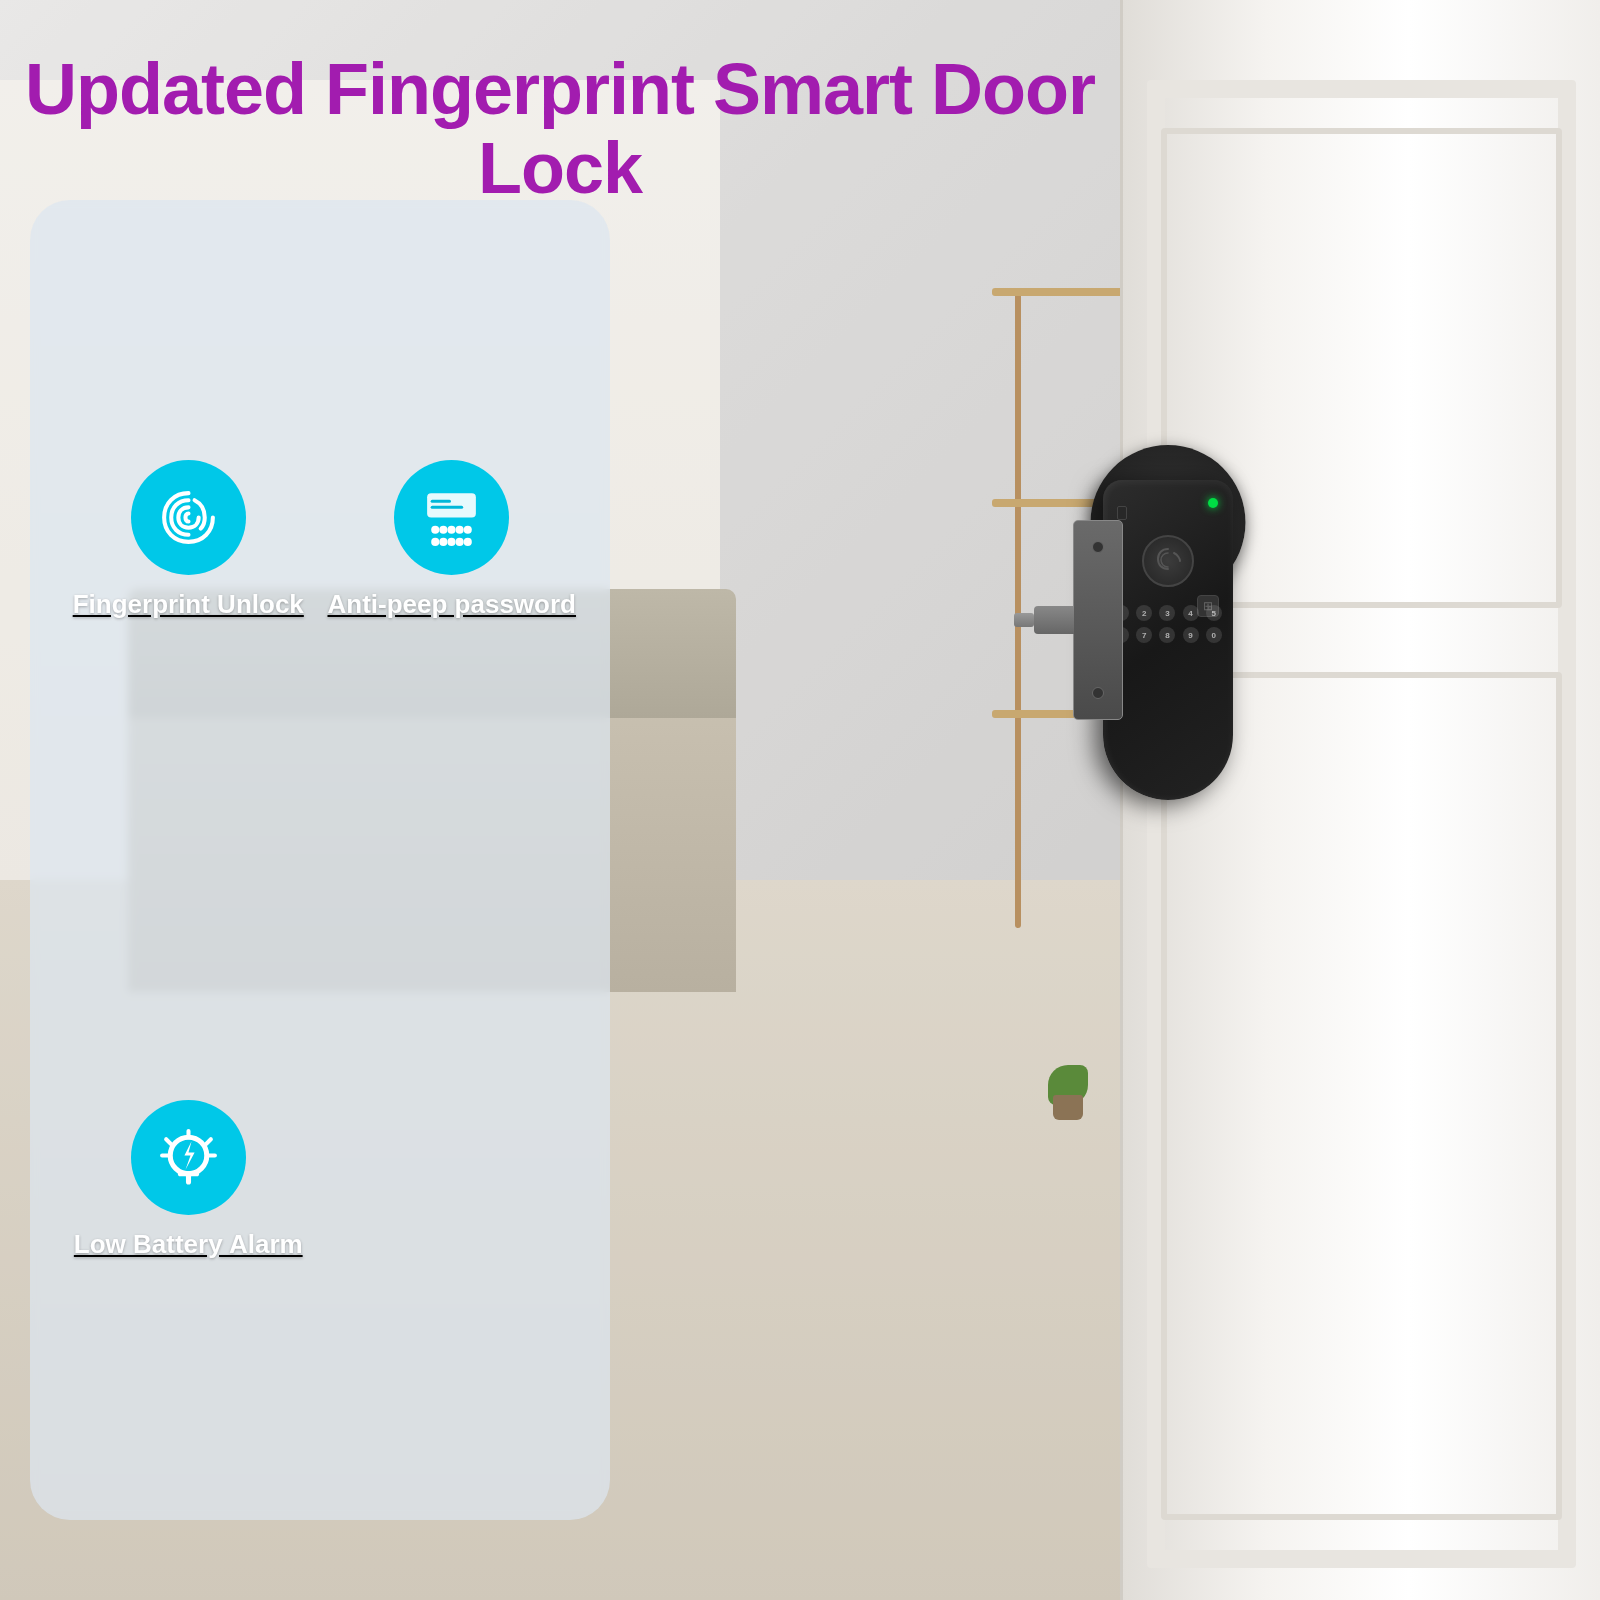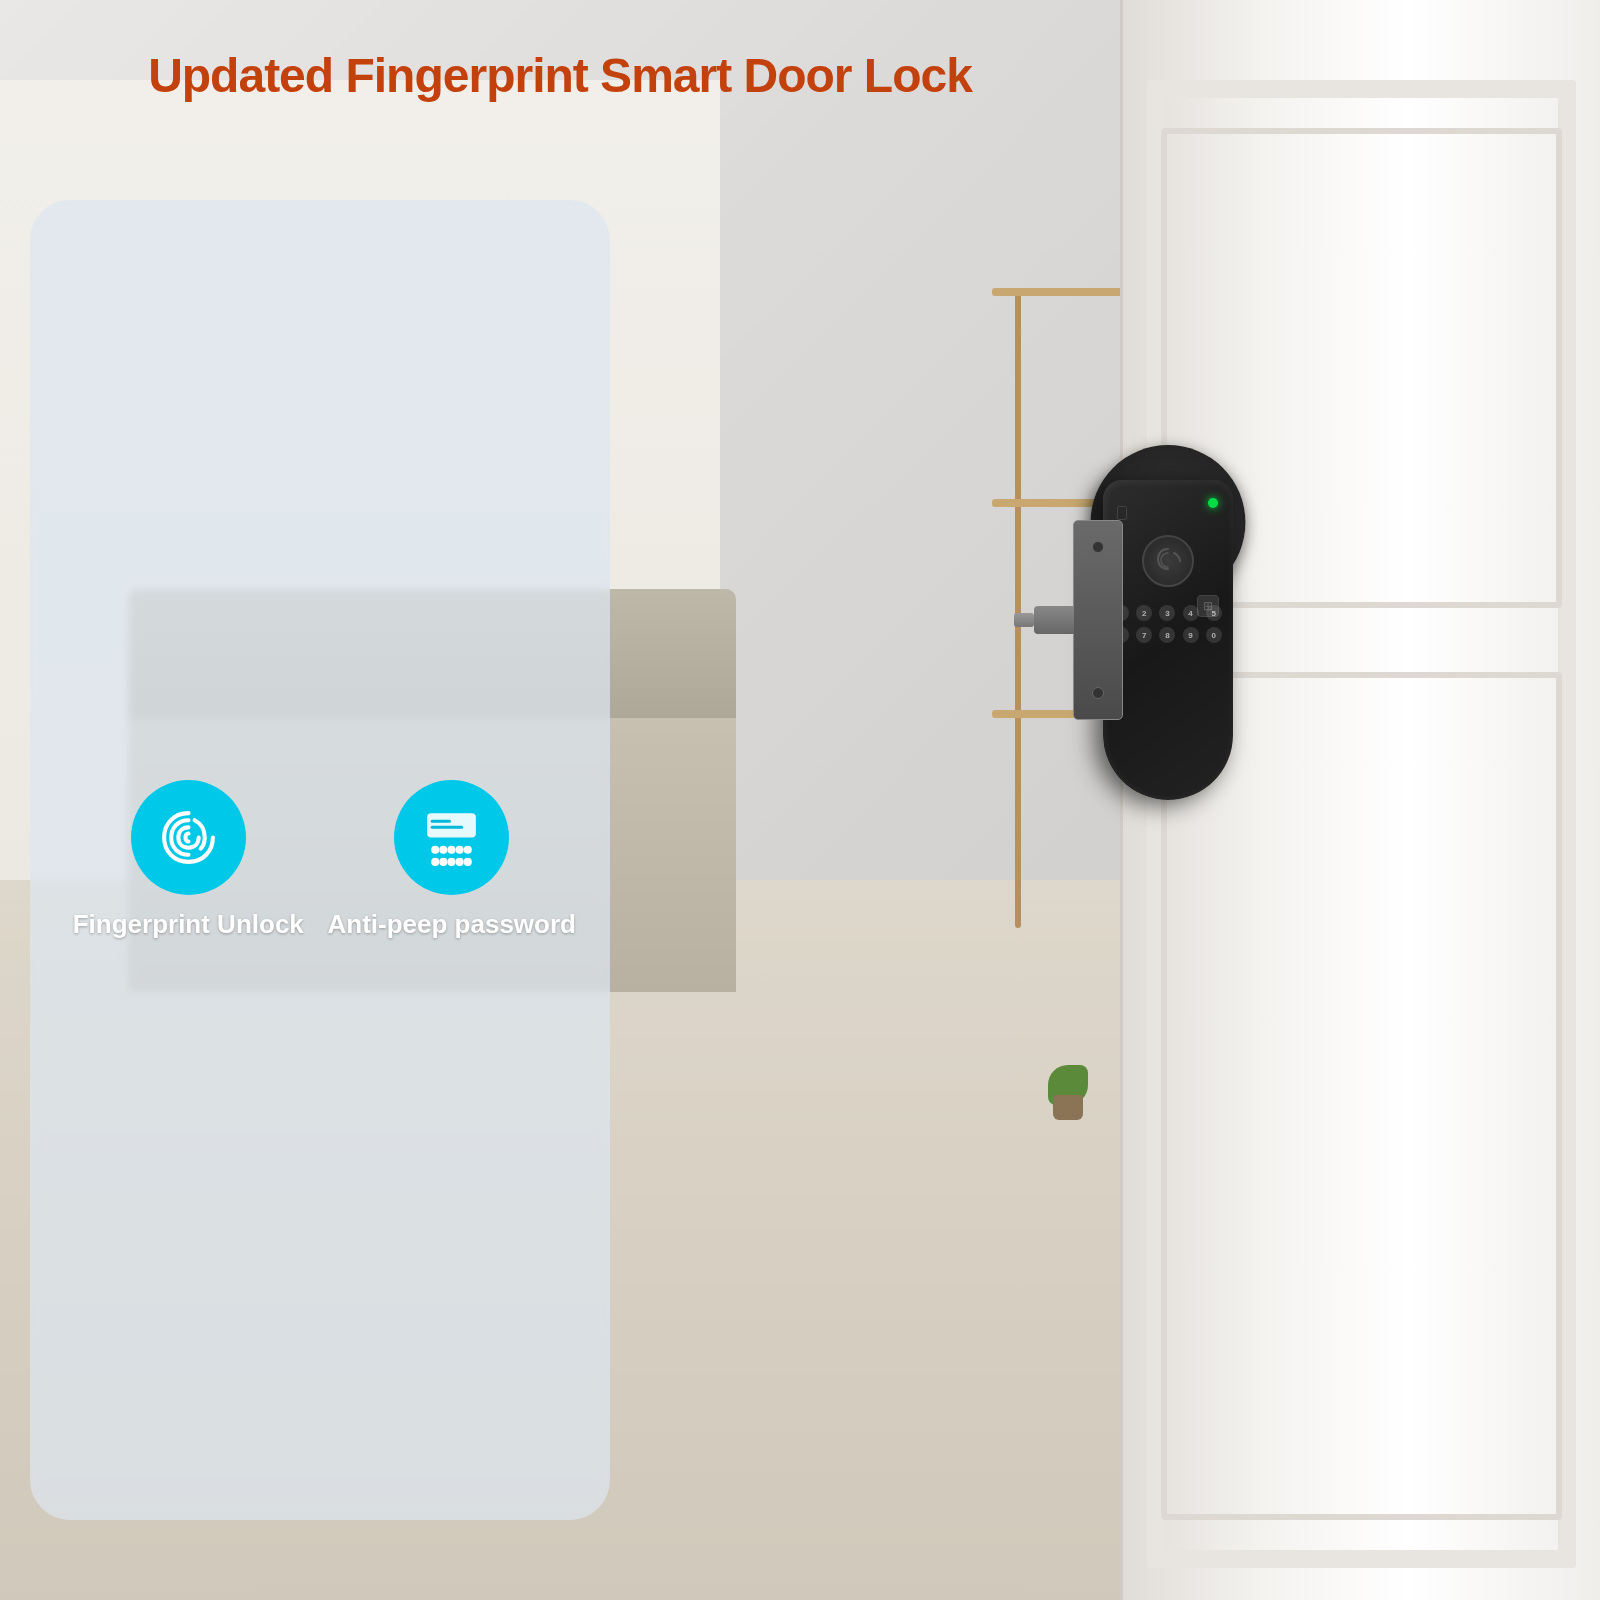--- a/index.html
+++ b/index.html
@@ -154,23 +154,23 @@
     .page-title {
       position: absolute;
       top: 50px;
       left: 0;
       right: 30%;
       text-align: center;
       z-index: 10;
     }
 
     .page-title h1 {
-      font-size: 48px;
+      font-size: 72px;
       font-weight: 900;
-      color: #c2410c;
+      color: #a21caf;
       text-shadow: none;
       letter-spacing: -1px;
       line-height: 1.1;
     }
 
     
     .feature-panel {
       position: absolute;
       top: 200px;
       left: 30px;
@@ -182,20 +182,21 @@
       padding: 40px 30px;
       backdrop-filter: blur(4px);
     }
 
     .features-grid {
       display: grid;
       grid-template-columns: 1fr 1fr;
       gap: 40px 7px;
       height: 100%;
       align-content: space-around;
+      text-decoration: underline;
     }
 
     .feature-item {
       display: flex;
       flex-direction: column;
       align-items: center;
       gap: 14px;
     }
 
     .feature-icon-circle {
@@ -341,20 +342,40 @@
           <line x1="13" y1="16" x2="30" y2="16" stroke="#00b8d9" stroke-width="3" stroke-linecap="round"></line>
           <line x1="13" y1="22" x2="42" y2="22" stroke="#00b8d9" stroke-width="3" stroke-linecap="round"></line>
         </svg>
       </div>
       <span class="feature-label">Anti-peep password</span>
     </div>
 
 
 
 
+    <div class="feature-item">
+      <div class="feature-icon-circle">
+        <svg viewBox="0 0 64 64" xmlns="http://www.w3.org/2000/svg">
+
+          <circle cx="32" cy="30" r="18" stroke="white" stroke-width="5" fill="none"></circle>
+
+          <path d="M35 16 L28 30 L34 30 L29 44 L38 27 L32 27 Z" fill="white"></path>
+
+          <line x1="10" y1="14" x2="16" y2="20" stroke="white" stroke-width="4" stroke-linecap="round"></line>
+          <line x1="54" y1="14" x2="48" y2="20" stroke="white" stroke-width="4" stroke-linecap="round"></line>
+          <line x1="32" y1="6" x2="32" y2="12" stroke="white" stroke-width="4" stroke-linecap="round"></line>
+          <line x1="6" y1="30" x2="12" y2="30" stroke="white" stroke-width="4" stroke-linecap="round"></line>
+          <line x1="58" y1="30" x2="52" y2="30" stroke="white" stroke-width="4" stroke-linecap="round"></line>
+
+          <line x1="24" y1="48" x2="40" y2="48" stroke="white" stroke-width="5" stroke-linecap="round"></line>
+          <line x1="32" y1="48" x2="32" y2="56" stroke="white" stroke-width="5" stroke-linecap="round"></line>
+        </svg>
+      </div>
+      <span class="feature-label">Low Battery Alarm</span>
+    </div>
 
   </div>
 </div>
 
 <div class="lock-device" style="position:absolute; top:30%; right:27%; z-index:20;">
 
   <div style="position:absolute; left:-30px; top:40px; width:50px; height:200px; background:linear-gradient(180deg,#6a6a6a,#4a4a4a); border-radius:5px; border:1px solid #888; z-index:1;">
     <div style="position:absolute;top:20px;left:50%;transform:translateX(-50%);width:12px;height:12px;border-radius:50%;background:#333;border:1px solid #666;"></div>
     <div style="position:absolute;bottom:20px;left:50%;transform:translateX(-50%);width:12px;height:12px;border-radius:50%;background:#333;border:1px solid #666;"></div>
 

